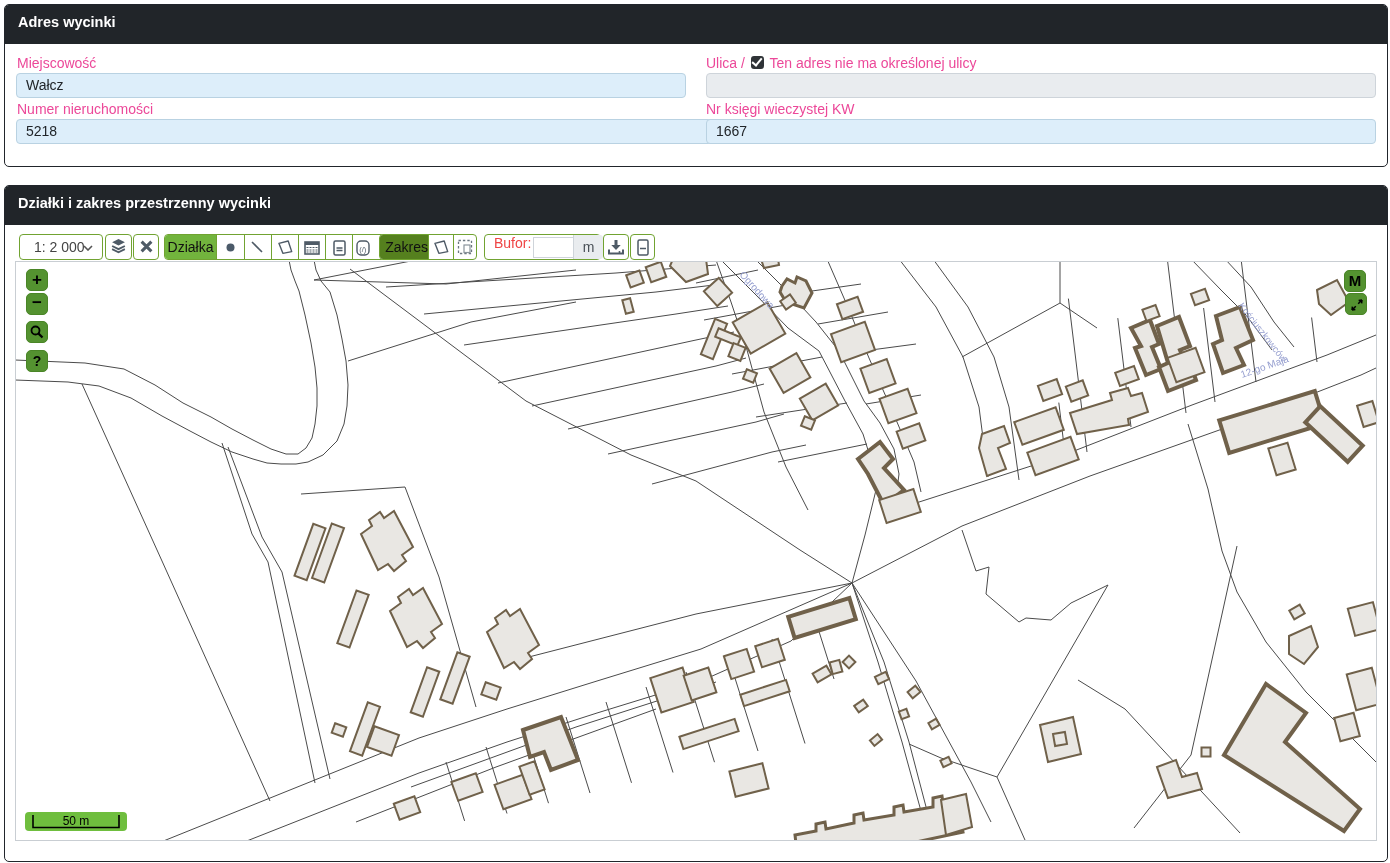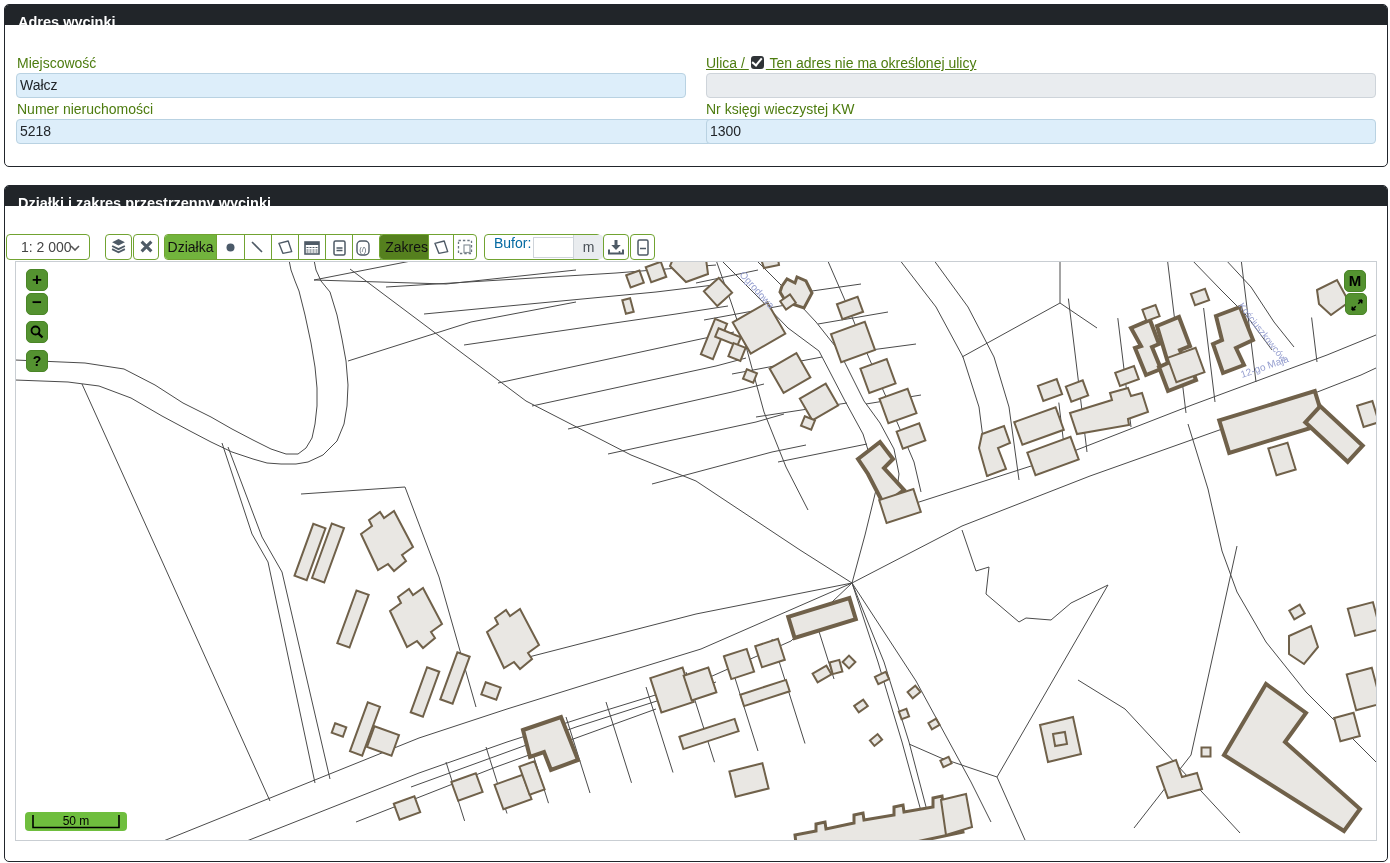--- a/index.html
+++ b/index.html
@@ -1,51 +1,51 @@
 <!DOCTYPE html>
 <html><head>
 <meta charset="utf-8">
 <style>
   html,body{margin:0;padding:0;background:#fff;font-family:"Liberation Sans",sans-serif;}
   #page{position:relative;width:1390px;height:863px;overflow:hidden;background:#fff;}
   .panel{position:absolute;left:4px;width:1382px;border:1px solid #21252b;border-radius:5px;background:#fff;}
-  .phead{height:20px;background:#212529;color:#fff;font-size:14.5px;font-weight:700;line-height:34px;padding-left:13px;border-radius:4px 4px 0 0;}
-  .lbl{position:absolute;font-size:14px;color:#4d7c0f;}
-  .inp{position:absolute;height:25px;background:#ddeefa;border:1px solid #b9d2e2;border-radius:4px;font-size:14px;color:#212529;line-height:23px;padding-left:3px;box-sizing:border-box;}
+  .phead{height:39px;background:#212529;color:#fff;font-size:14.5px;font-weight:700;line-height:34px;padding-left:13px;border-radius:4px 4px 0 0;}
+  .lbl{position:absolute;font-size:14px;color:#ec4899;}
+  .inp{position:absolute;height:25px;background:#ddeefa;border:1px solid #b9d2e2;border-radius:4px;font-size:14px;color:#212529;line-height:23px;padding-left:9px;box-sizing:border-box;}
   .inpdis{background:#e9ecef;border:1px solid #ced4da;}
   .cb{display:inline-block;width:13px;height:13px;background:#2f3337;border-radius:3px;position:relative;top:1px;margin:0 2px;}
   .cb:after{content:"";position:absolute;left:3px;top:0px;width:4px;height:8px;border:solid #fff;border-width:0 2px 2px 0;transform:rotate(40deg);}
   
   .tbtn{position:absolute;top:234px;height:26px;background:#fff;border:1px solid #71a331;border-radius:4px;box-sizing:border-box;}
   .tgrp{position:absolute;top:234px;height:26px;border:1px solid #71a331;border-radius:4px;box-sizing:border-box;background:#fff;}
   .seg{position:absolute;top:0;bottom:0;border-left:1px solid #71a331;}
   .mapbtn{position:absolute;width:22px;height:22px;background:#549230;border:1px solid #4a8527;border-radius:5px;color:#000;text-align:center;box-sizing:border-box;}
   svg{display:block;}
 </style>
 </head>
 <body>
 <div id="page">
 
   <div class="panel" style="top:4px;height:161px;">
     <div class="phead">Adres wycinki</div>
   </div>
   <div class="lbl" style="left:17px;top:55px;">Miejscowość</div>
   <div class="inp" style="left:16px;top:73px;width:670px;">Wałcz</div>
-  <div class="lbl" style="left:706px;top:55px;text-decoration:underline;">Ulica / <span class="cb"></span> Ten adres nie ma określonej ulicy</div>
+  <div class="lbl" style="left:706px;top:55px;">Ulica / <span class="cb"></span> Ten adres nie ma określonej ulicy</div>
   <div class="inp inpdis" style="left:706px;top:73px;width:670px;"></div>
   <div class="lbl" style="left:17px;top:101px;">Numer nieruchomości</div>
   <div class="inp" style="left:16px;top:119px;width:738px;">5218</div>
   <div class="lbl" style="left:706px;top:101px;text-align:center;">Nr księgi wieczystej KW</div>
-  <div class="inp" style="left:706px;top:119px;width:670px;">1300</div>
+  <div class="inp" style="left:706px;top:119px;width:670px;">1667</div>
 
   <div class="panel" style="top:185px;height:675px;">
     <div class="phead">Działki i zakres przestrzenny wycinki</div>
   </div>
 
-  <div class="tbtn" style="left:6px;width:84px;">
+  <div class="tbtn" style="left:19px;width:84px;">
     <span style="position:absolute;left:14px;top:4px;font-size:14px;color:#444;">1: 2 000</span>
     <svg width="10" height="6" style="position:absolute;right:9px;top:10px;">
         <path d="M1 1 L5 5 L9 1" stroke="#555" stroke-width="1.6" fill="none"></path>
       </svg>
   </div>
   <div class="tbtn" style="left:105px;width:27px;">
     <svg width="17" height="17" style="position:absolute;left:4px;top:3px;" viewBox="0 0 16 16">
         <path d="M8 1 L14 4 L8 7 L2 4 Z" fill="#4e5a66"></path>
         <path d="M2 7.5 L8 10.5 L14 7.5" fill="none" stroke="#4e5a66" stroke-width="1.7"></path>
         <path d="M2 10.5 L8 13.5 L14 10.5" fill="none" stroke="#4e5a66" stroke-width="1.7"></path>
@@ -96,21 +96,21 @@
     <svg width="16" height="15" style="position:absolute;left:53px;top:5px;" viewBox="0 0 16 15">
         <path d="M2.5 2.5 L12 1.5 L14 12.5 L5 13 Z M2.5 2.5 L5 13" fill="none" stroke="#4e5a66" stroke-width="1.4" stroke-linejoin="round" transform="rotate(-8 8 7)"></path>
       </svg>
     <svg width="17" height="17" style="position:absolute;left:77px;top:4px;" viewBox="0 0 17 17">
         <rect x="1.5" y="1.5" width="13" height="13" fill="none" stroke="#6b7680" stroke-width="1.3" stroke-dasharray="2.4 2"></rect>
         <rect x="7" y="6" width="6" height="7.5" fill="#fff" stroke="#8a949c" stroke-width="1.2"></rect>
       </svg>
   </div>
 
   <div class="tgrp" style="left:484px;width:117px;">
-    <span style="position:absolute;left:9px;top:0;font-size:14px;color:#0369a1;">Bufor:</span>
+    <span style="position:absolute;left:9px;top:0;font-size:14px;color:#ef4444;">Bufor:</span>
     <span style="position:absolute;left:48px;top:2px;width:40px;height:19px;border:1px solid #cfd4da;background:#fff;"></span>
     <span style="position:absolute;left:88px;top:0px;bottom:0;width:29px;background:#e9ecef;border-left:1px solid #ced4da;border-radius:0 3px 3px 0;text-align:center;font-size:14px;color:#495057;line-height:24px;">m</span>
   </div>
   <div class="tbtn" style="left:603px;width:26px;">
     <svg width="16" height="15" style="position:absolute;left:4px;top:5px;" viewBox="0 0 16 15">
         <path d="M6.5 0 h3 v5 h3.2 L8 10 L3.3 5 H6.5 Z" fill="#4e5a66"></path>
         <path d="M1 9.5 L1 13.5 L15 13.5 L15 9.5" fill="none" stroke="#4e5a66" stroke-width="2"></path>
         <circle cx="11.5" cy="12" r="1" fill="#4e5a66"></circle>
       </svg>
   </div>

